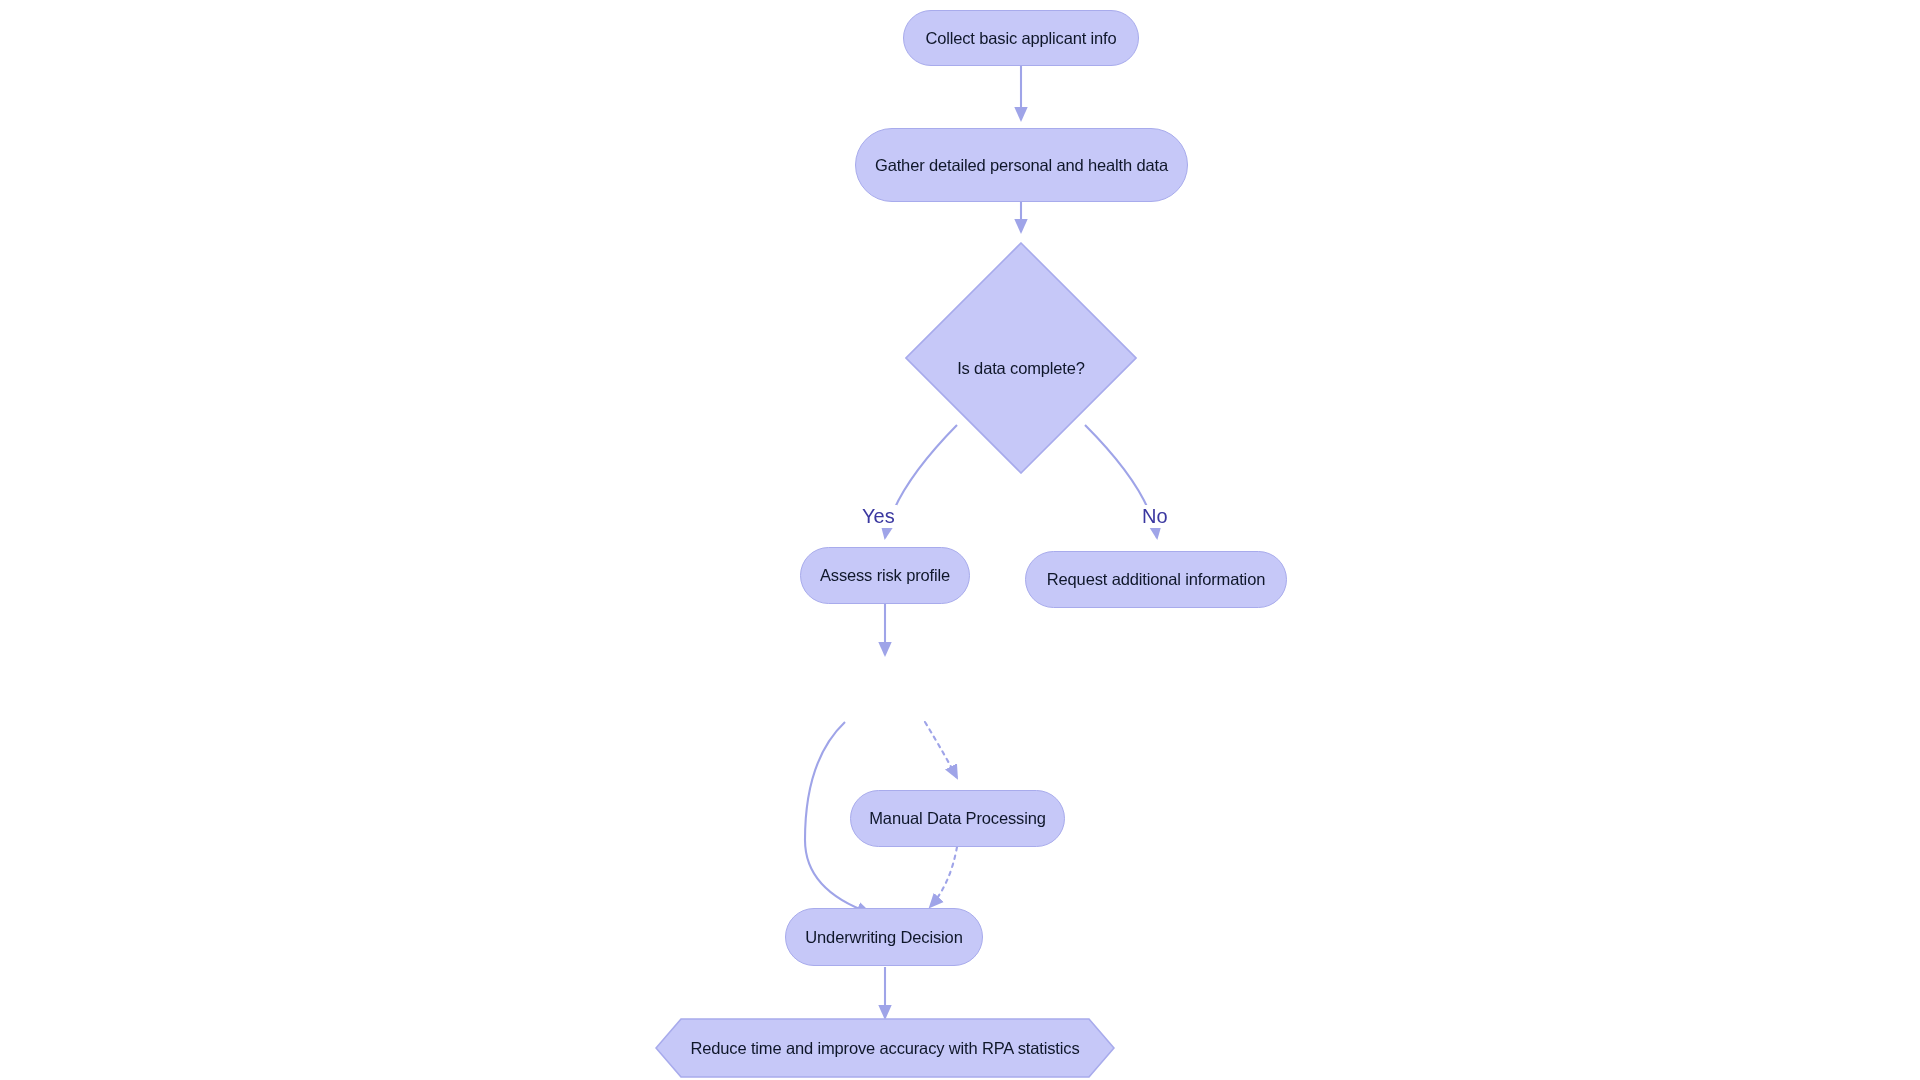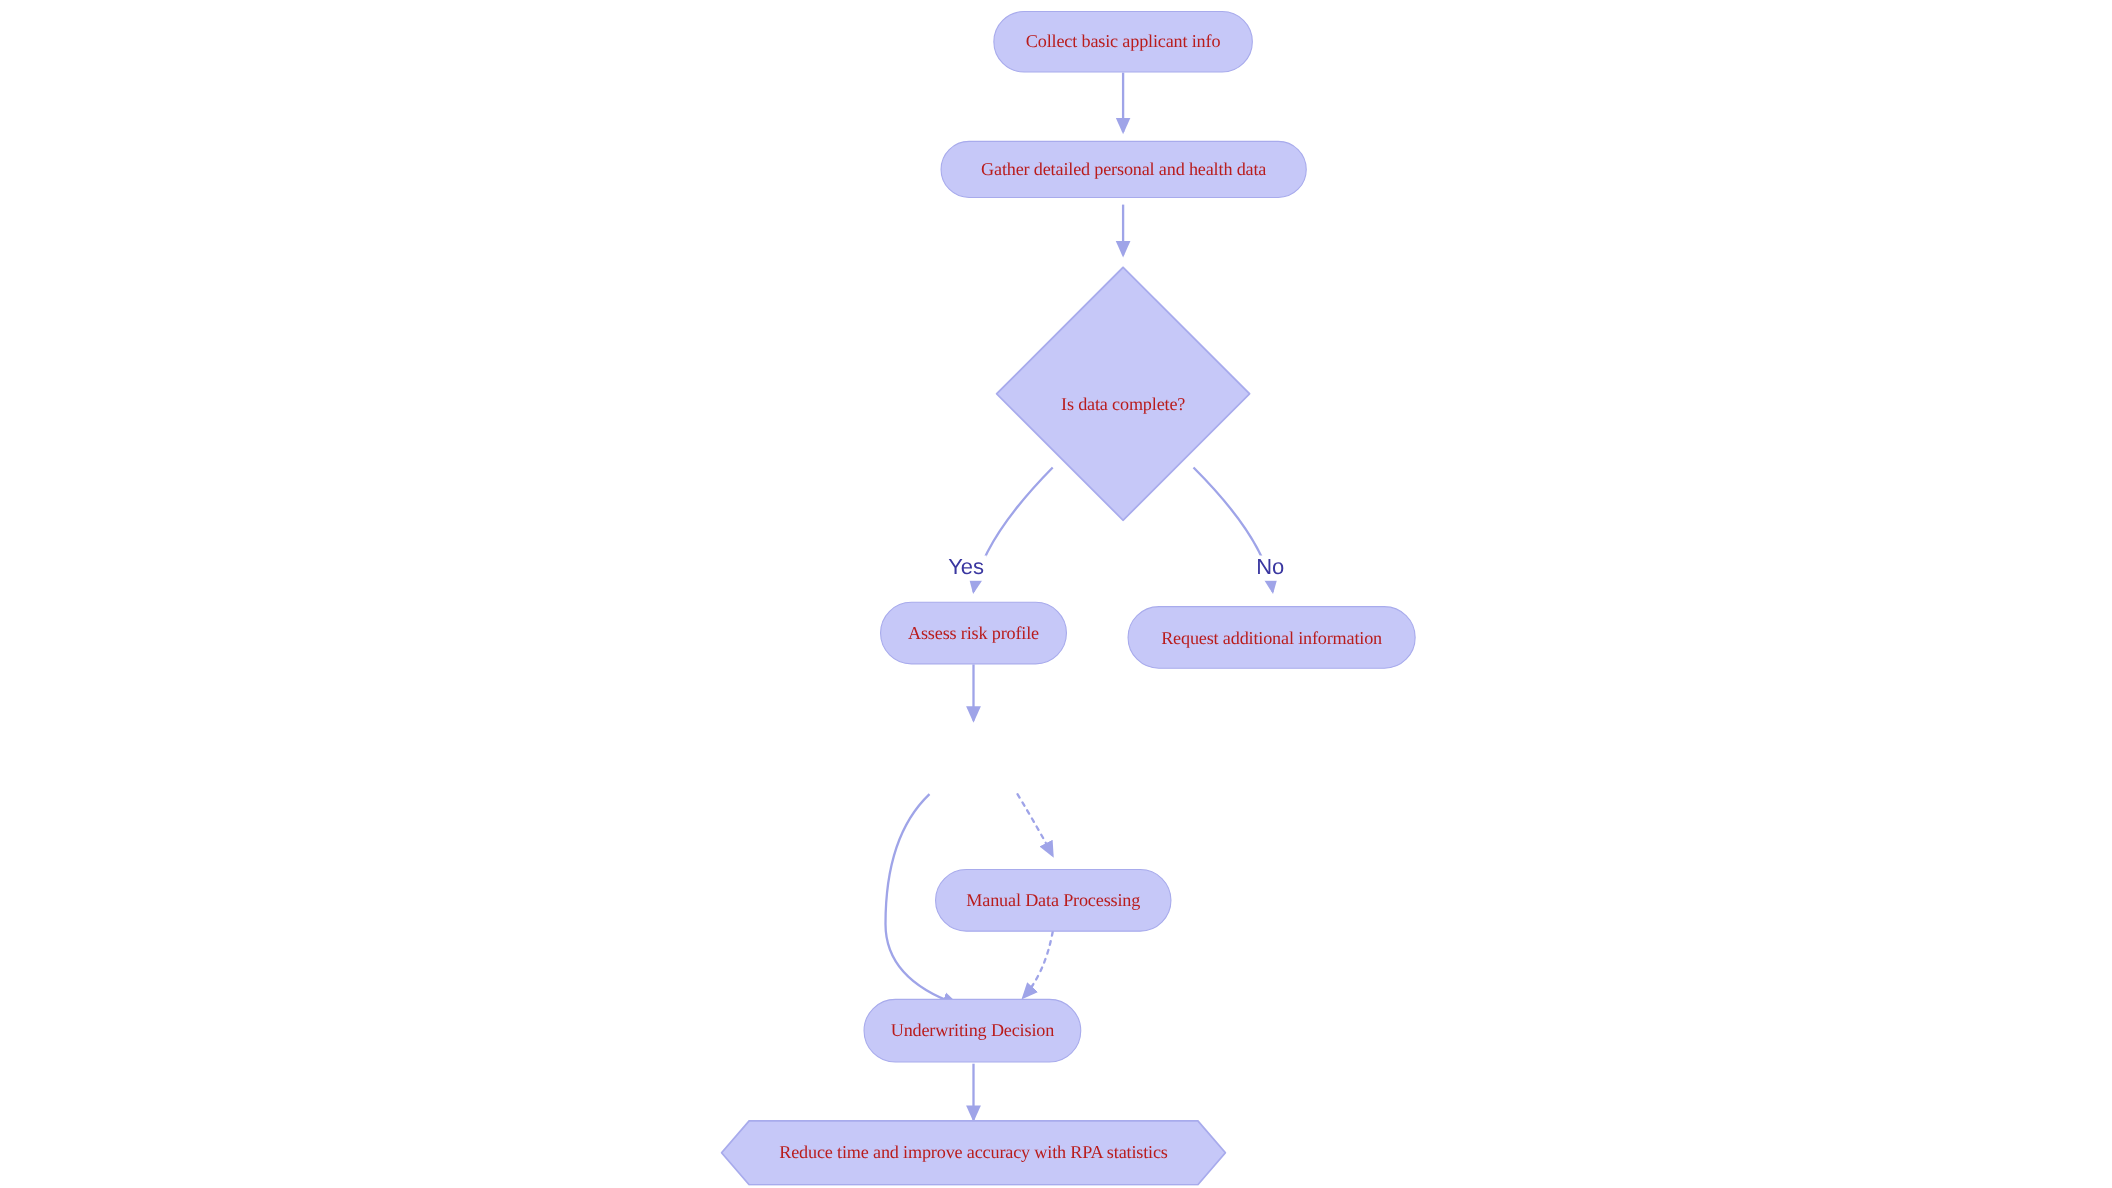--- a/index.html
+++ b/index.html
@@ -24,23 +24,23 @@
     height: 1080px;
   }
   .node {
     position: absolute;
     box-sizing: border-box;
     display: flex;
     align-items: center;
     justify-content: center;
     background: #c6c8f8;
     border: 1.3px solid #a8abec;
-    color: #b91c1c;
+    color: #0f172a;
     font-size: 16.5px;
-    font-family: Liberation Serif, serif;
+    font-family: Liberation Sans, sans-serif;
     letter-spacing: -0.15px;
     white-space: nowrap;
     z-index: 3;
     text-align: center;
   }
   .node.stadium {
     border-radius: 999px;
   }
   .node.diamond {
     background: transparent;
@@ -128,21 +128,21 @@
 
     <g>
       <path d="M885,967 L885,1018" stroke="#9fa4e8" stroke-width="2.1" fill="none" marker-end="url(#arrowhead)"></path>
     </g>
   </svg>
 
   <div class="node stadium" style="left:903px; top:10px; width:236px; height:56px;">
     <span>Collect basic applicant info</span>
   </div>
 
-  <div class="node stadium" style="left:855px; top:128px; width:333px; height:52px;">
+  <div class="node stadium" style="left:855px; top:128px; width:333px; height:74px;">
     <span>Gather detailed personal and health data</span>
   </div>
 
   <div class="node diamond" style="left:905px; top:242px; width:232px; height:232px;">
     <svg class="diamond-shape" viewBox="0 0 232 232" preserveAspectRatio="none">
       <polygon points="116,1 231,116 116,231 1,116" fill="#c6c8f8" stroke="#a8abec" stroke-width="1.6"></polygon>
     </svg>
     <span class="diamond-label">Is data complete?</span>
   </div>
 

